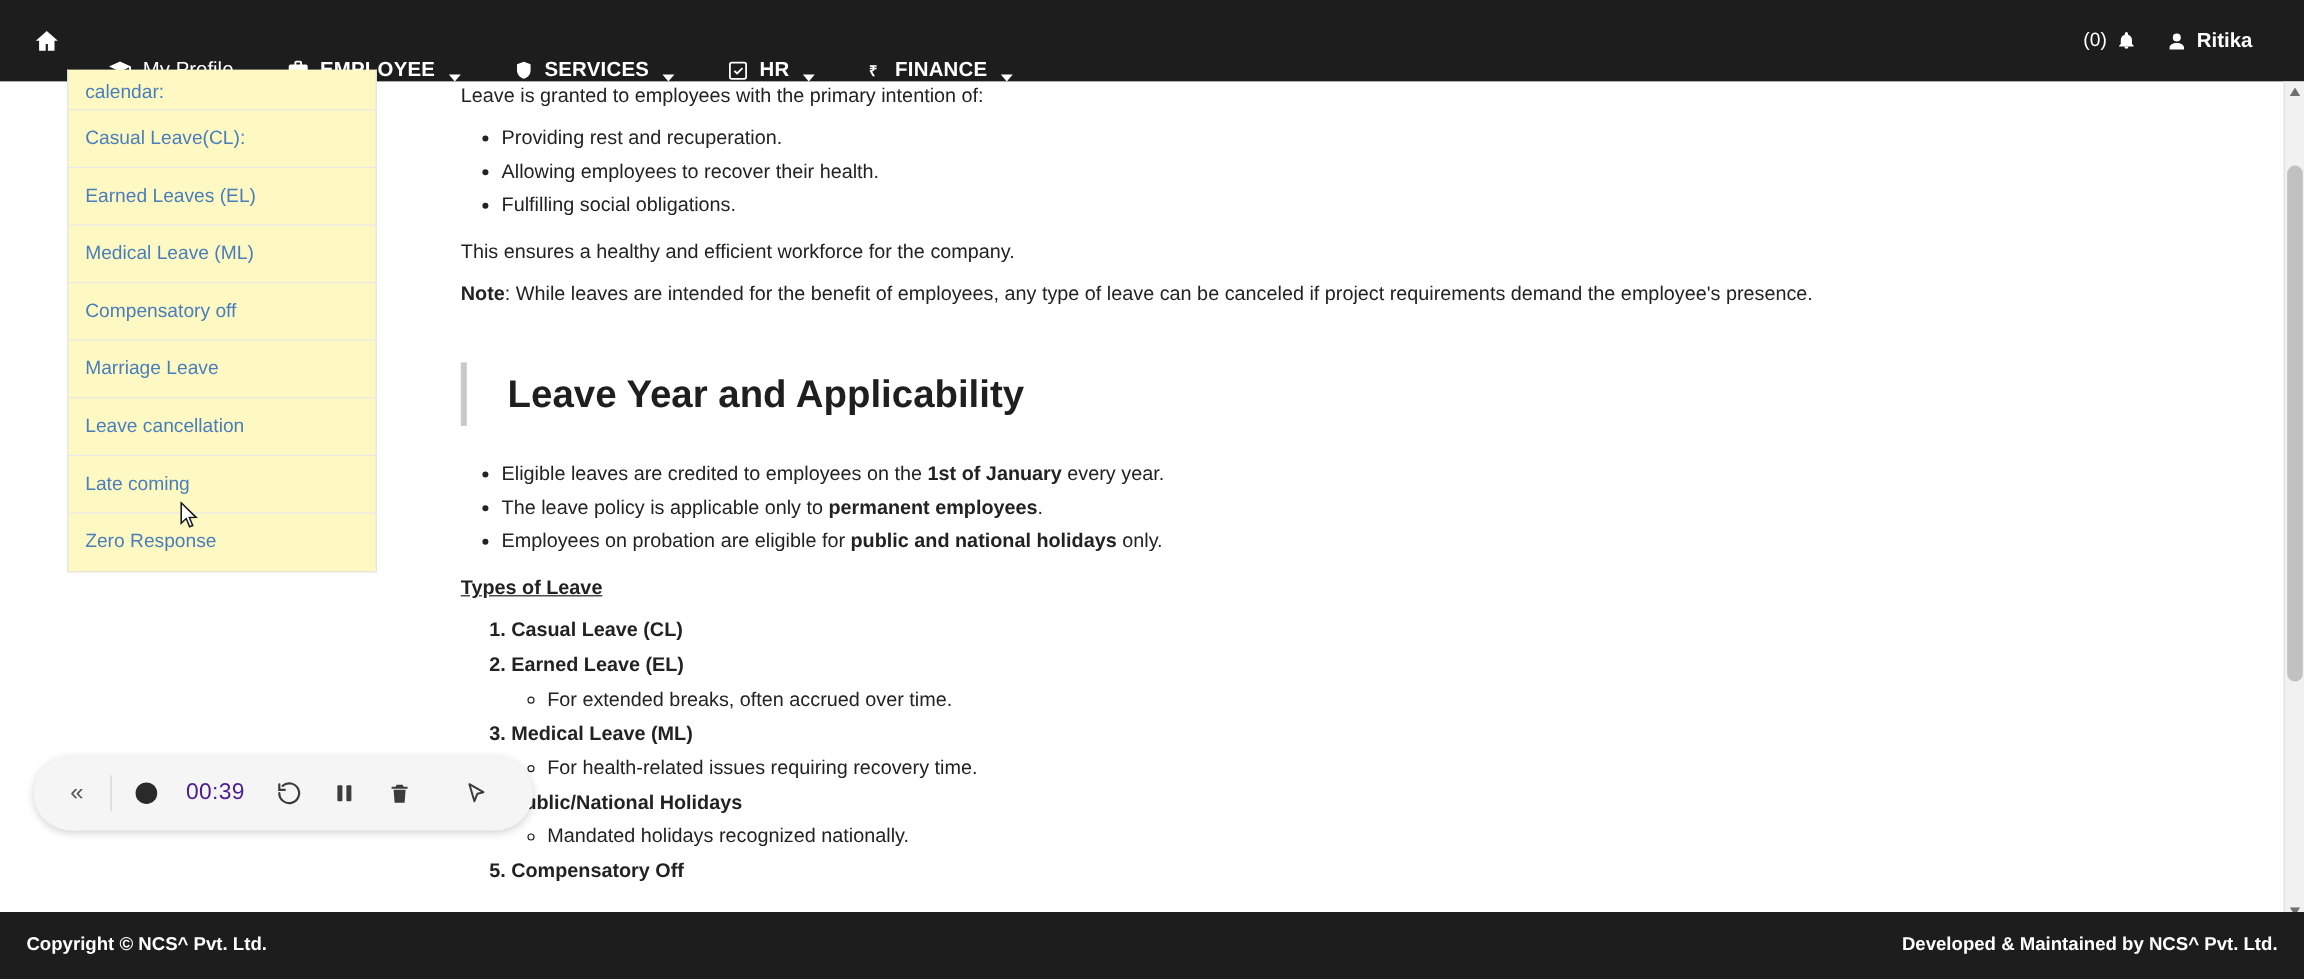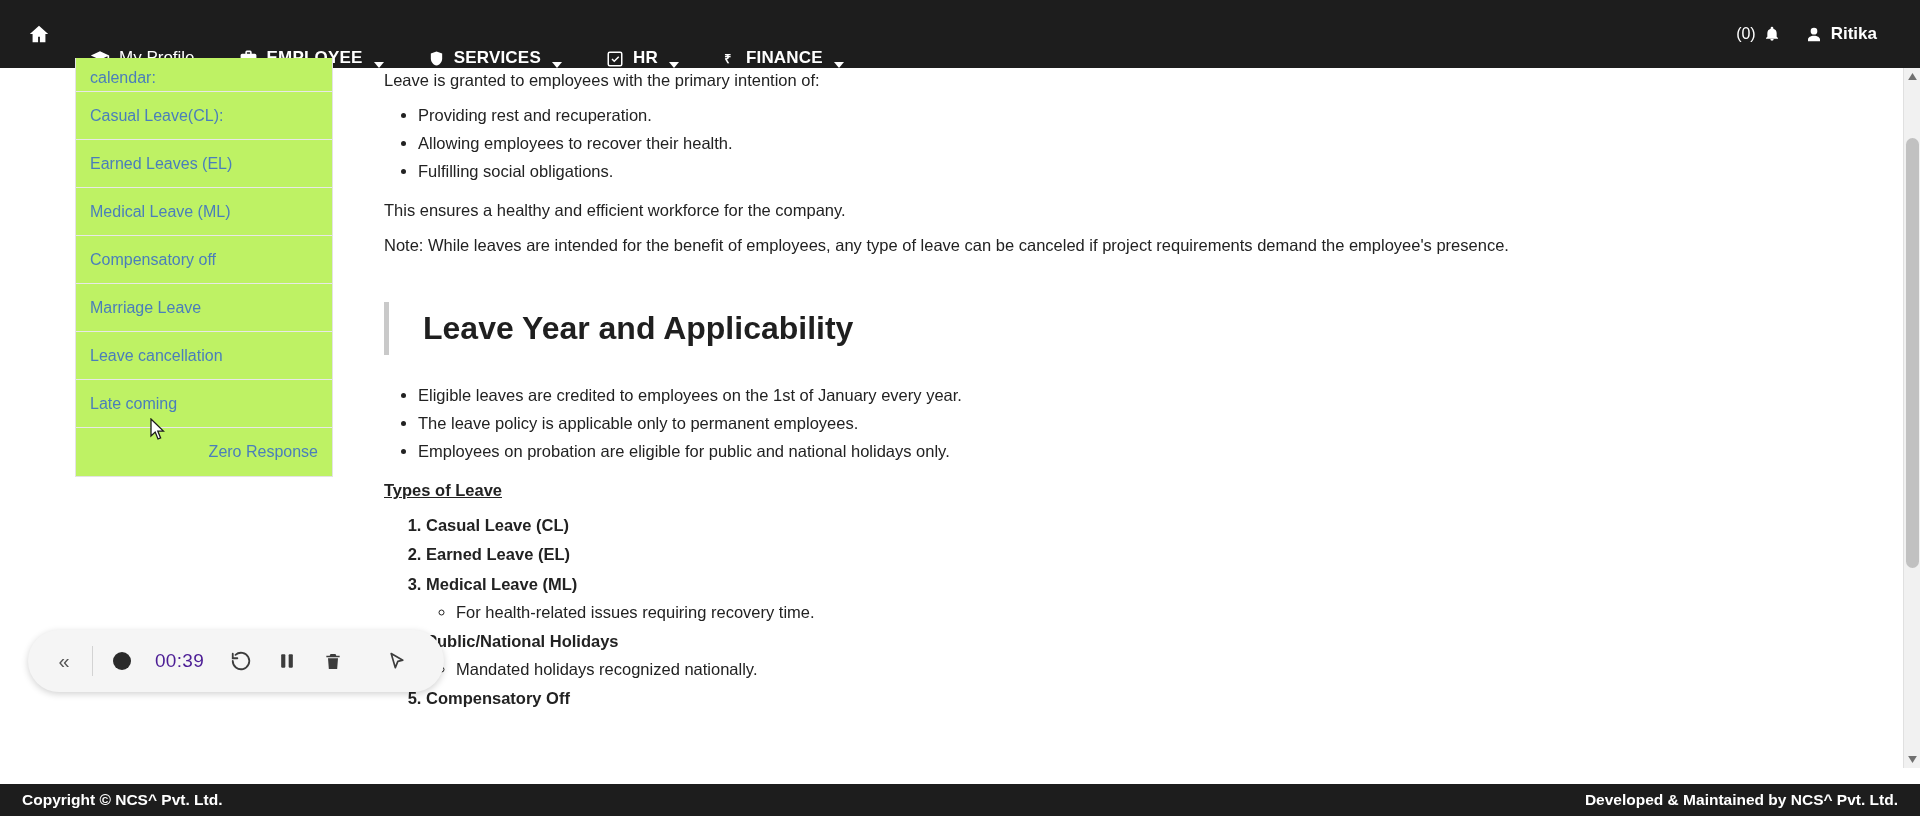--- a/index.html
+++ b/index.html
@@ -54,33 +54,33 @@
 
   
   .page {
     position: absolute; top: 68px; left: 0;
     width: 1920px; height: 700px;
     background: #ffffff;
   }
 
   
   .sidebar {
-    position: absolute; left: 75px; top: -10px;
+    position: absolute; left: 56px; top: -10px;
     width: 258px;
     border: 1px solid #e3e3e3;
     border-top: none;
-    background: #bef264;
+    background: #fef9c3;
   }
   .side-item {
     height: 48px; display: flex; align-items: center;
     padding: 0 14px;
     border-bottom: 1px solid #e8e8e8;
     font-size: 16px; color: #4a7ebb; cursor: pointer;
   }
-  .side-item:last-child { border-bottom: none; justify-content: flex-end; }
+  .side-item:last-child { border-bottom: none; }
   .side-item.partial { height: 34px; align-items: flex-end; padding-bottom: 4px; }
 
   
   .content {
     position: absolute; left: 384px; top: 0;
     width: 1180px;
     font-size: 16.5px; color: #222222; line-height: 1.52;
   }
   .content p { margin: 0 0 10px 0; }
   .content ul { margin: 4px 0 14px 0; padding-left: 34px; }
@@ -141,26 +141,26 @@
 
   
   .cursor {
     position: absolute; left: 150px; top: 418px;
     width: 16px; height: 24px; pointer-events: none;
   }
 
   
   .footer {
     position: absolute; bottom: 0; left: 0;
-    width: 1920px; height: 32px;
+    width: 1920px; height: 56px;
     background: #1d1d1d; color: #ffffff;
     display: flex; align-items: center; justify-content: space-between;
     padding: 0 22px; font-size: 15.5px; font-weight: bold;
   }
-  b { font-weight: normal; }
+  b { font-weight: bold; }
 </style>
 </head>
 <body>
 
 <div class="topnav">
   <div class="nav-left">
 
     <div class="home-icon">
       <svg class="i" width="22" height="22" viewBox="0 0 24 24" fill="#ffffff">
           <path d="M12 3 2 12h3v9h6v-6h2v6h6v-9h3z"></path>
@@ -292,20 +292,23 @@
     </ul>
 
     <p class="types-head">Types of Leave</p>
 
     <ol>
       <li>
         <span>Casual Leave (CL)</span>
       </li>
       <li>
         <span>Earned Leave (EL)</span>
+        <ul>
+            <li>For extended breaks, often accrued over time.</li>
+          </ul>
       </li>
       <li>
         <span>Medical Leave (ML)</span>
         <ul>
             <li>For health-related issues requiring recovery time.</li>
           </ul>
       </li>
       <li>
         <span>Public/National Holidays</span>
         <ul>

